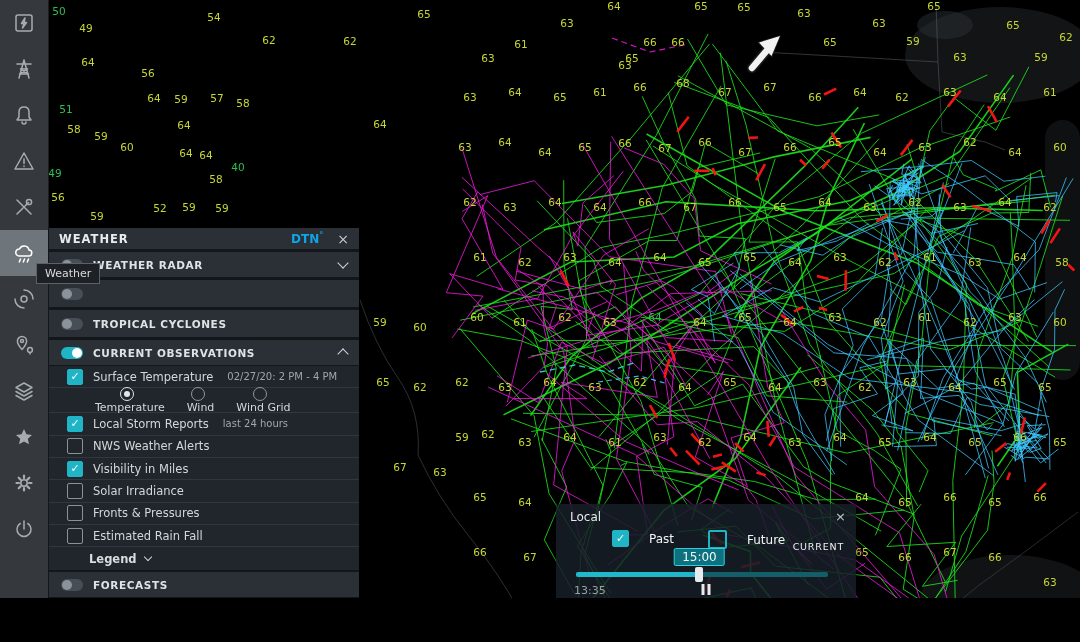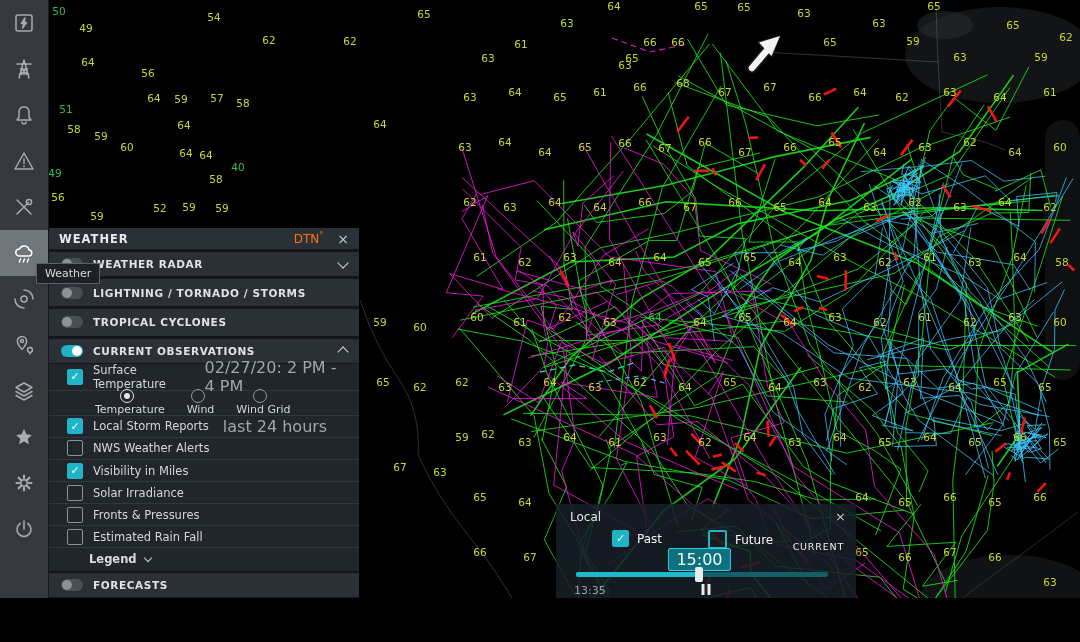--- a/index.html
+++ b/index.html
@@ -20,38 +20,38 @@
   .sb-item.selected{background:#6e757b;}
   .sb-item.selected svg{stroke:#ffffff;}
   .sb-item .fill-ic{fill:#a6acb2;stroke:none;}
 
   
   .wpanel{position:absolute;left:48px;top:228px;width:310px;bottom:0;background:#20262c;z-index:6;
           display:flex;flex-direction:column;border-left:1px solid #14171a;}
   .wp-header{height:26px;background:#2a3036;display:flex;align-items:center;padding:0 10px;
              border-bottom:1px solid #15181b;}
   .wp-title{font-size:11.5px;font-weight:bold;letter-spacing:1px;color:#e8ebee;flex:1;}
-  .brand{font-size:12px;font-weight:normal;color:#f97316;margin-right:14px;}
+  .brand{font-size:12px;font-weight:bold;color:#0ea5e9;margin-right:14px;}
   .brand sup{font-size:8px;}
   .xbtn{color:#c3c8cd;font-size:14px;cursor:pointer;line-height:1;}
   .sec-row{display:flex;align-items:center;padding:0 12px;background:#2a3036;
            border-top:2px solid #14171a;border-bottom:1px solid #14171a;cursor:pointer;}
   .sec-row.h30{height:30px;} .sec-row.h33{height:33px;}
   .sec-label{font-size:10.5px;font-weight:bold;letter-spacing:.6px;color:#dfe3e6;flex:1;margin-left:10px;}
   .toggle{width:22px;height:12px;border-radius:7px;background:#474e55;position:relative;flex:none;cursor:pointer;}
   .toggle .knob{position:absolute;top:1px;left:1px;width:10px;height:10px;border-radius:50%;background:#8b9298;}
   .toggle.on{background:#1fb4c6;}
   .toggle.on .knob{left:11px;background:#fff;}
   .chk-row{display:flex;align-items:center;height:26px;padding:0 12px 0 18px;border-bottom:1px solid #31373e;background:#20262c;cursor:pointer;}
   .cbx{width:14px;height:14px;border:1px solid #8a9197;border-radius:2px;flex:none;display:flex;
        align-items:center;justify-content:center;background:transparent;cursor:pointer;}
   .cbx.checked{background:#1fb4c6;border-color:#1fb4c6;}
   .cbx .ck{color:#fff;font-size:11px;line-height:1;font-weight:bold;}
   .chk-label{font-size:11.5px;color:#d3d7da;margin-left:10px;}
-  .chk-note{font-size:16px;color:#9fa6ac;margin-left:14px;}
+  .chk-note{font-size:10px;color:#9fa6ac;margin-left:14px;}
   .radio-row{display:flex;align-items:center;height:24px;padding:0 12px 0 40px;border-bottom:1px solid #31373e;background:#20262c;}
   .radio{display:flex;align-items:center;margin-right:16px;cursor:pointer;flex-direction:column;}
   .rdot{width:12px;height:12px;border:1.5px solid #8f969c;border-radius:50%;display:flex;align-items:center;justify-content:center;}
   .radio.sel .rdot{border-color:#e3e6e9;}
   .radio.sel .rdot::after{content:"";width:6px;height:6px;border-radius:50%;background:#e3e6e9;}
   .radio-label{font-size:11px;color:#d3d7da;margin-left:6px;}
   .legend-row{display:flex;align-items:center;height:28px;padding:0 20px 0 40px;background:#20262c;cursor:pointer;}
   .legend-label{font-size:11.5px;font-weight:bold;color:#d9dde0;}
   .chev{width:7px;height:7px;border-right:1.8px solid #cfd4d8;border-bottom:1.8px solid #cfd4d8;flex:none;}
   .chev.down{transform:rotate(45deg);margin-top:-3px;}
@@ -64,28 +64,28 @@
            color:#d6dade;font-size:11px;padding:3px 8px;}
 
   
   .radar{position:absolute;left:556px;top:504px;width:300px;height:96px;z-index:7;
          background:rgba(22,30,40,.86);border-radius:3px;box-shadow:0 0 8px rgba(0,0,0,.5);}
   .radar-title{position:absolute;left:14px;top:6px;font-size:12px;color:#e4e8eb;}
   .radar-x{position:absolute;right:10px;top:5px;font-size:13px;color:#c3c8cd;cursor:pointer;}
   .r-chk{position:absolute;top:26px;display:flex;align-items:center;cursor:pointer;}
   .r-chk .cbx{width:15px;height:15px;}
   .r-chk .cbx.future{border:2px solid #1fb4c6;background:transparent;}
-  .r-chk-label{font-size:12px;color:#f2f4f6;margin-left:8px;}
+  .r-chk-label{font-size:12px;color:#f2f4f6;margin-left:20px;}
   .r-current{position:absolute;right:12px;top:37px;font-size:9.5px;letter-spacing:.8px;color:#eef1f3;}
   .slider{position:absolute;left:20px;right:28px;top:68px;height:5px;background:#135e68;border-radius:2px;cursor:pointer;}
   .slider-fill{position:absolute;left:0;top:0;bottom:0;background:#22b8cc;border-radius:2px;}
   .slider-handle{position:absolute;top:-5px;width:8px;height:15px;background:#e8ecee;border-radius:2px;
                  transform:translateX(-50%);cursor:grab;}
   .slider-chip{position:absolute;top:-24px;transform:translateX(-50%);background:rgba(16,120,135,.92);
-               border:1px solid #2ad0dd;color:#eafcff;font-size:16px;padding:1px 7px;border-radius:2px;}
+               border:1px solid #2ad0dd;color:#eafcff;font-size:12px;padding:1px 7px;border-radius:2px;}
   .slider-start{position:absolute;left:18px;top:80px;font-size:11px;color:#9aa0a6;}
   .pause-btn{position:absolute;left:50%;top:80px;transform:translateX(-50%);display:flex;gap:3px;cursor:pointer;}
   .pause-btn i{display:block;width:3px;height:11px;background:#e8ecee;}
 
   
   #cursor{position:absolute;inset:0;z-index:9;pointer-events:none;}
 </style>
 </head>
 <body>
 
@@ -625,21 +625,20 @@
           <span class="knob"></span>
         </span>
       <span class="sec-label">WEATHER RADAR</span>
       <span class="chev down"></span>
     </div>
 
     <div class="sec-row h33">
       <span class="toggle">
           <span class="knob"></span>
         </span>
-      <span class="sec-label">LIGHTNING / TORNADO / STORMS</span>
     </div>
 
     <div class="sec-row h33">
       <span class="toggle">
           <span class="knob"></span>
         </span>
       <span class="sec-label">TROPICAL CYCLONES</span>
     </div>
 
     <div class="sec-row h30">

